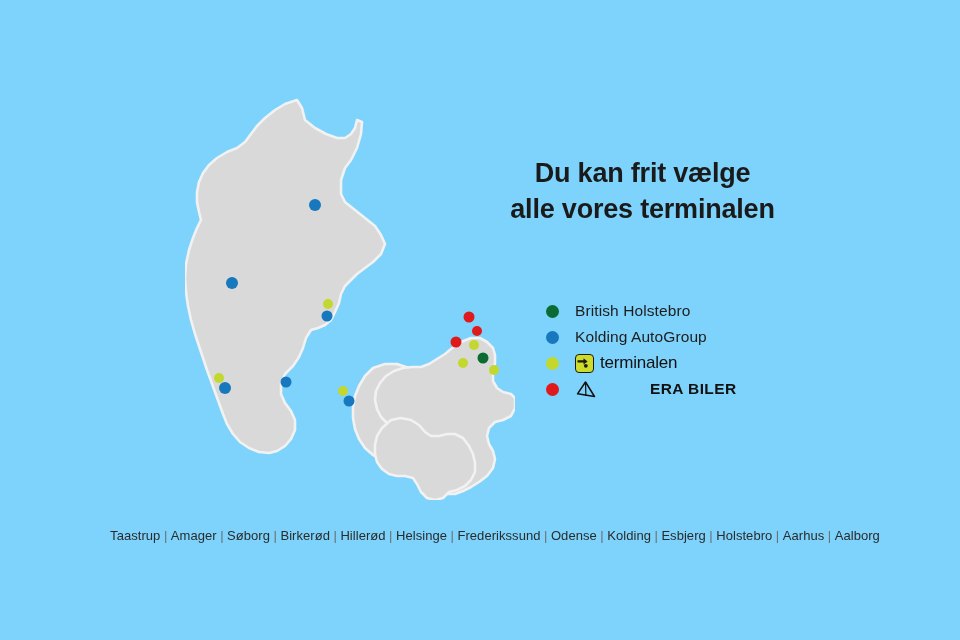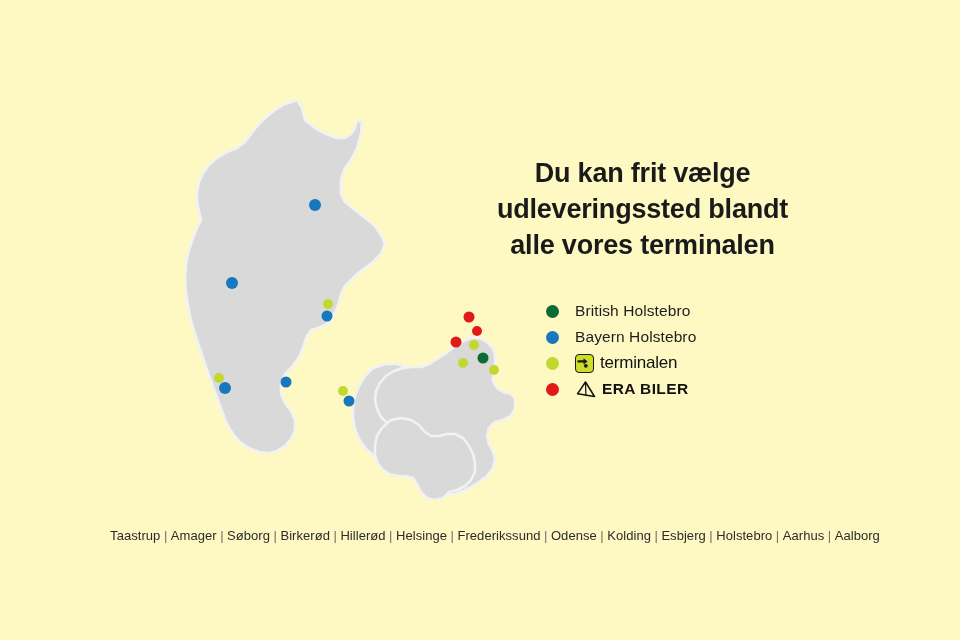--- a/index.html
+++ b/index.html
@@ -8,21 +8,21 @@
     background: #ffffff;
   }
   body {
     font-family: "Liberation Sans", sans-serif;
     -webkit-font-smoothing: antialiased;
   }
   #stage {
     position: relative;
     width: 960px;
     height: 640px;
-    background: #fef9c3;
+    background: #7dd3fc;
     overflow: hidden;
   }
 
   
   #map-panel {
     position: absolute;
     left: 185px;
     top: 98px;
     width: 330px;
     height: 402px;
@@ -114,20 +114,21 @@
     width: 22px;
     height: 17px;
     margin-right: 5px;
     flex: 0 0 22px;
   }
   .era-word {
     font-size: 15.5px;
     font-weight: bold;
     color: #111111;
     letter-spacing: 0.4px;
+    margin-left: 48px;
   }
 
   
   #city-strip {
     position: absolute;
     left: 0;
     top: 528px;
     width: 960px;
     text-align: center;
     font-size: 13px;
@@ -200,34 +201,33 @@
       <span class="map-dot" title="ERA BILER" style="left: 477px; top: 331px; width: 10px; height: 10px; background: rgb(224, 25, 26);"></span>
       <span class="map-dot" title="ERA BILER" style="left: 456px; top: 342px; width: 11px; height: 11px; background: rgb(224, 25, 26);"></span>
       <span class="map-dot" title="terminalen" style="left: 474px; top: 345px; width: 10px; height: 10px; background: rgb(195, 216, 46);"></span>
       <span class="map-dot" title="terminalen" style="left: 463px; top: 363px; width: 10px; height: 10px; background: rgb(195, 216, 46);"></span>
       <span class="map-dot" title="British MotorGroup" style="left: 483px; top: 358px; width: 11px; height: 11px; background: rgb(10, 107, 51);"></span>
       <span class="map-dot" title="terminalen" style="left: 494px; top: 370px; width: 10px; height: 10px; background: rgb(195, 216, 46);"></span>
     </div>
 
   <div id="headline">
     <span class="hl-line">Du kan frit vælge</span>
-    <span class="hl-line">udleveringssted blandt</span>
     <span class="hl-line">alle vores terminalen</span>
   </div>
 
   <div id="legend">
 
     <div class="legend-row">
       <span class="legend-swatch" style="background:#0a6b33"></span>
       <span class="legend-label">British Holstebro</span>
     </div>
 
     <div class="legend-row">
       <span class="legend-swatch" style="background:#1878be"></span>
-      <span class="legend-label">Bayern Holstebro</span>
+      <span class="legend-label">Kolding AutoGroup</span>
     </div>
 
     <div class="legend-row">
       <span class="legend-swatch" style="background:#c3d82e"></span>
       <span class="legend-brand">
         <span class="term-mark">
           <svg width="14" height="12" viewBox="0 0 14 12">
             <path d="M0.5,3.2 H6.5 V1.2 L10.6,4.4 L6.5,7.6 V5.6 H0.5 Z" fill="#1b1b14"></path>
             <circle cx="8.8" cy="8.8" r="1.9" fill="#1b1b14"></circle>
           </svg>

